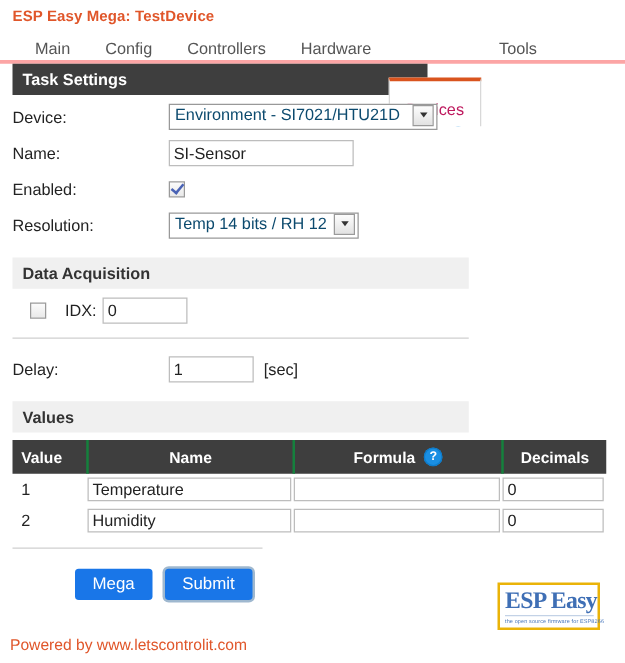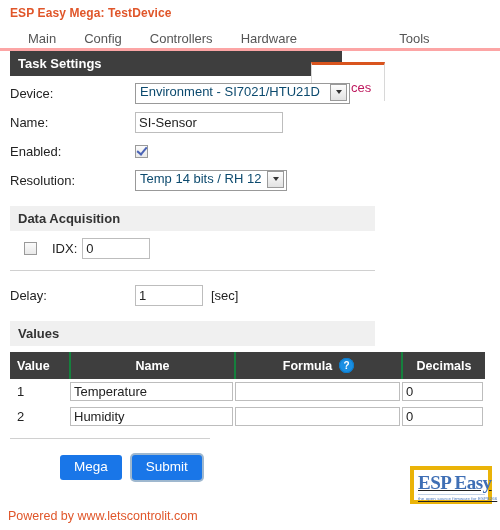--- a/index.html
+++ b/index.html
@@ -253,29 +253,28 @@
   
   .footer-powered {
     position: absolute;
     left: 8px;
     bottom: 7px;
     color: #e0562a;
     font-size: 12.5px;
   }
   .logo {
     position: absolute;
-    right: 8px;
+    right: 20px;
     bottom: 26px;
     width: 82px;
     height: 38px;
-    border: 4px solid #eab308;
+    border: 2px solid #eab308;
     background: #fff;
     box-sizing: border-box;
     padding: 2px 3px 0 4px;
-    text-decoration: underline;
   }
   .logo .logo-main {
     color: #3f6fb5;
     font-size: 19px;
     font-weight: bold;
     font-family: "Liberation Serif", serif;
     letter-spacing: -.5px;
     line-height: 22px;
     white-space: nowrap;
   }

